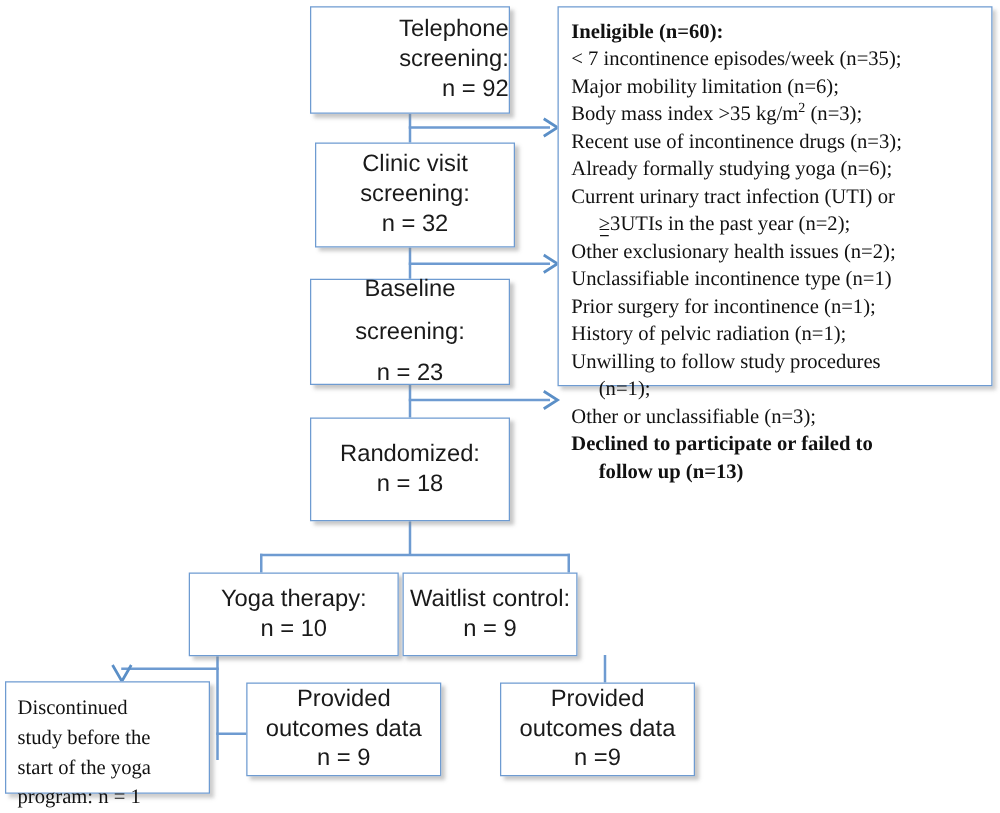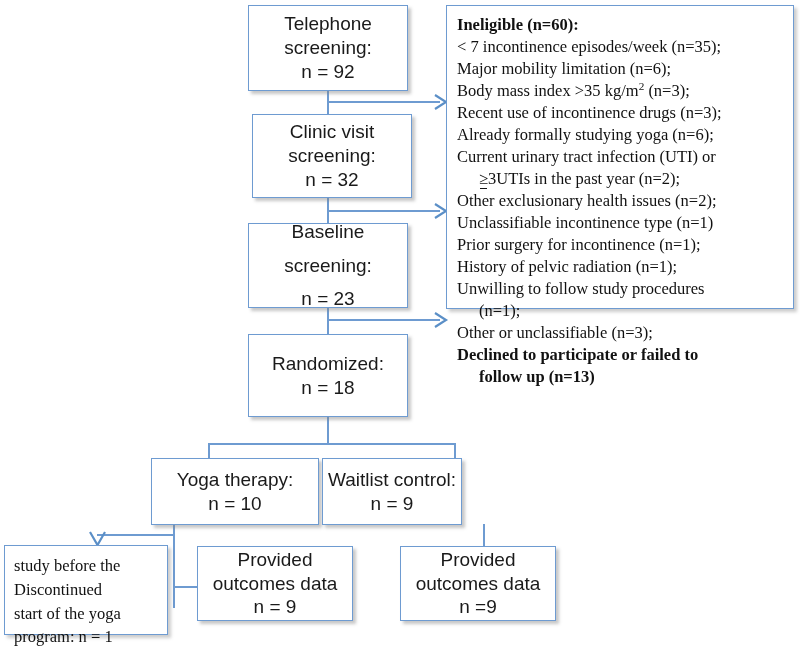--- a/index.html
+++ b/index.html
@@ -132,21 +132,21 @@
   <div class="ln-h" style="left:97px; top:534px; width:78px;"></div>
   <svg class="chev-d" style="left:88px; top:530px;" width="20" height="20" viewBox="0 0 20 20">
     <path d="M2 2 L9.5 15 L17 2" fill="none" stroke="#5B8FC7" stroke-width="2.2"></path>
   </svg>
 
   <div class="ln-h" style="left:173px; top:586px; width:25px;"></div>
 
   <div class="ln-v" style="left:483px; top:524px; height:63px;"></div>
   <div class="ln-h" style="left:483px; top:586px; width:35px;"></div>
 
-  <div class="box" style="left:248px; top:5px; width:160px; height:86px;">
+  <div class="box" style="left:248px; top:5px; width:160px; height:86px;align-items:flex-end;">
     <span class="ln">Telephone</span>
     <span class="ln">screening:</span>
     <span class="ln">n = 92</span>
   </div>
 
   <div class="box" style="left:252px; top:114px; width:160px; height:84px;">
     <span class="ln">Clinic visit</span>
     <span class="ln">screening:</span>
     <span class="ln">n = 32</span>
   </div>
@@ -178,22 +178,22 @@
     <span class="ln">n = 9</span>
   </div>
 
   <div class="box" style="left:400px; top:546px; width:156px; height:75px;">
     <span class="ln">Provided</span>
     <span class="ln">outcomes data</span>
     <span class="ln">n =9</span>
   </div>
 
   <div class="boxserif" style="left:4px; top:545px; width:164px; height:90px;">
+    <span class="ln">Discontinued</span>
     <span class="ln">study before the</span>
-    <span class="ln">Discontinued</span>
     <span class="ln">start of the yoga</span>
     <span class="ln">program: n = 1</span>
   </div>
 
   <div class="panel" style="left:446px; top:5px; width:348px; height:304px;">
     <span class="row b">Ineligible (n=60):</span>
     <span class="row">&lt; 7 incontinence episodes/week (n=35);</span>
     <span class="row">Major mobility limitation (n=6);</span>
     <span class="row"><span>Body mass index &gt;35 kg/m</span><sup>2</sup><span> (n=3);</span></span>
     <span class="row">Recent use of incontinence drugs (n=3);</span>

